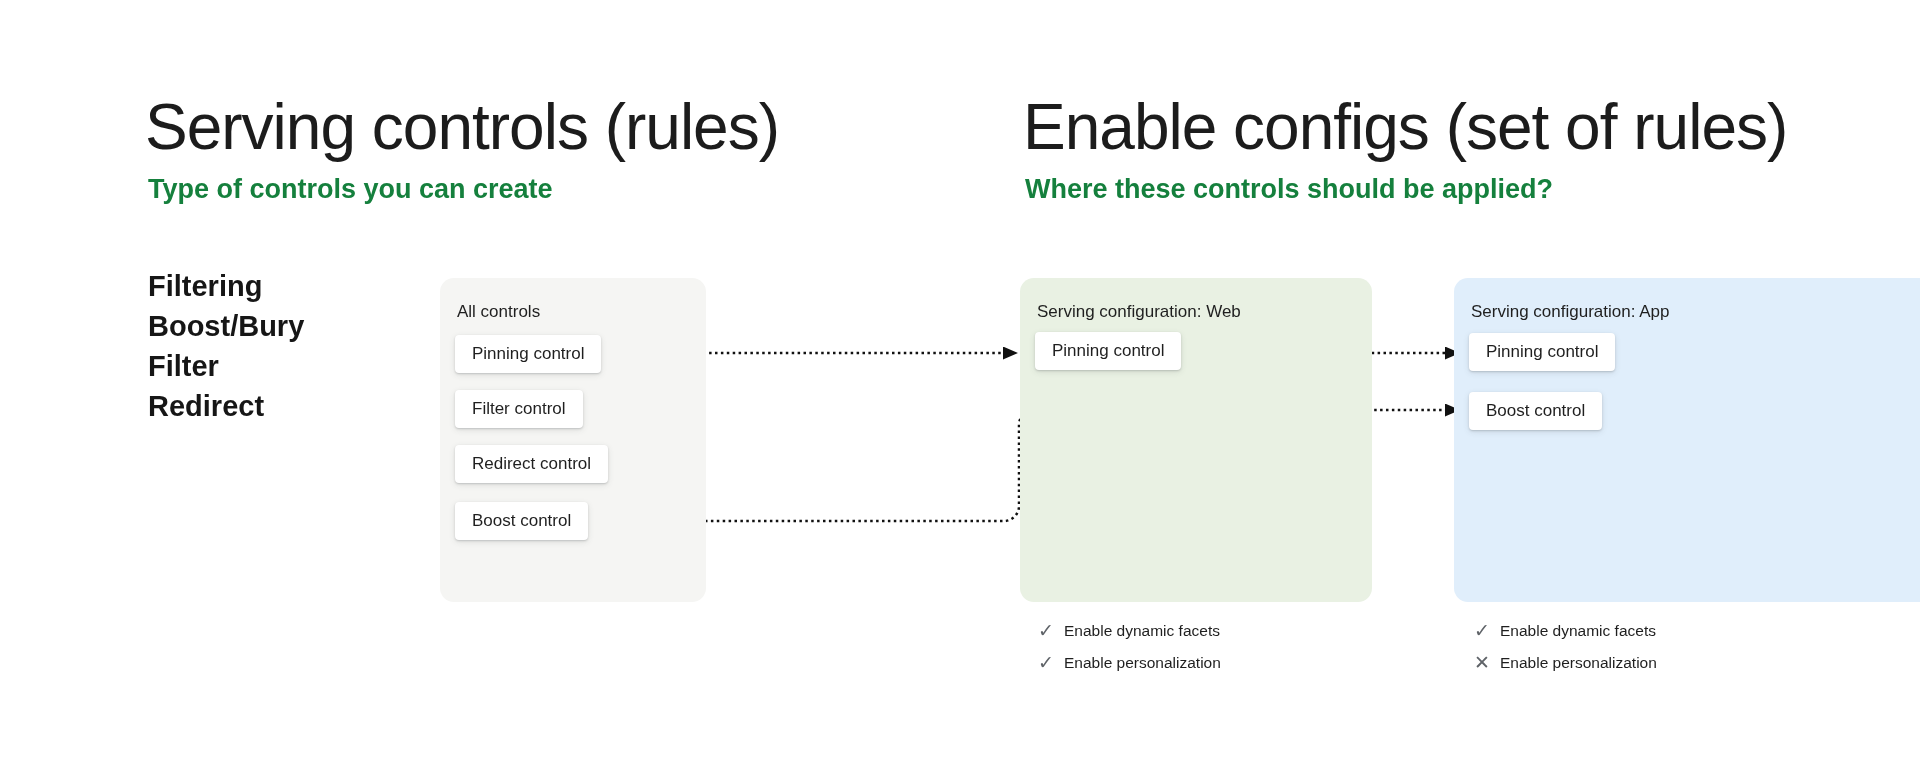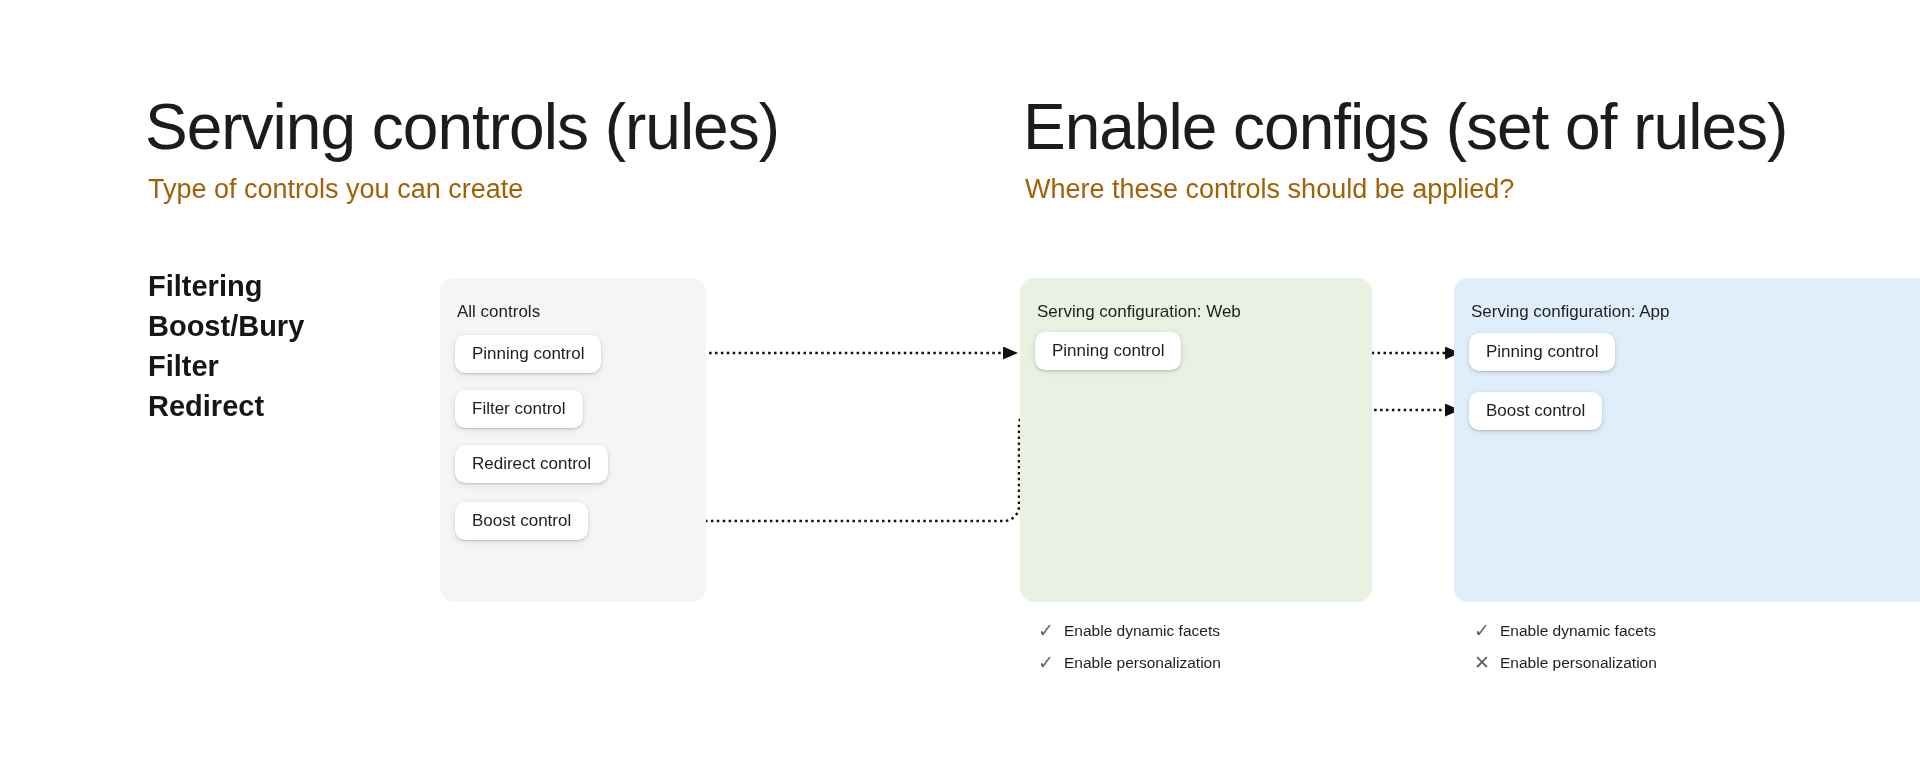--- a/index.html
+++ b/index.html
@@ -7,39 +7,39 @@
     position:relative;width:1920px;height:775px;background:#ffffff;
     font-family:"Liberation Sans","DejaVu Sans",sans-serif;color:#1f1f1f;overflow:hidden;margin-left:48px;
   }
   .heading{
     position:absolute;top:92px;font-size:64px;font-weight:400;letter-spacing:-1px;
     color:#1c1c1c;white-space:nowrap;line-height:70px;
   }
   .heading.left{left:97px;}
   .heading.right{left:975px;}
   .subtitle{
-    position:absolute;top:174px;font-size:27px;font-weight:400;color:#a16207;
+    position:absolute;top:174px;font-size:27px;font-weight:700;color:#15803d;
     white-space:nowrap;line-height:30px;
   }
   .subtitle.left{left:100px;}
   .subtitle.right{left:977px;}
   .control-types{position:absolute;left:100px;top:266px;list-style:none;margin:0;padding:0;}
   .control-types li{
     font-size:29px;font-weight:600;color:#161616;line-height:40px;white-space:nowrap;
   }
   .card{position:absolute;top:278px;height:324px;border-radius:14px;}
   .card-gray{left:392px;width:266px;background:#f5f5f3;}
   .card-green{left:972px;width:352px;background:#e9f1e3;}
   .card-blue{left:1406px;width:480px;background:#e0eefb;}
   .card-title{
     position:absolute;left:17px;top:24px;font-size:17px;color:#1f1f1f;white-space:nowrap;
   }
   .chip{
     position:absolute;left:15px;height:38px;line-height:38px;background:#ffffff;
-    border-radius:10px;padding:0 17px;font-size:17px;color:#1f1f1f;white-space:nowrap;
+    border-radius:4px;padding:0 17px;font-size:17px;color:#1f1f1f;white-space:nowrap;
     box-shadow:0 1px 2px rgba(60,64,67,.22),0 2px 6px rgba(60,64,67,.12);
     border:none;cursor:pointer;font-family:inherit;display:inline-block;
   }
   .chip.r1{top:57px;} .chip.r2{top:112px;} .chip.r3{top:167px;} .chip.r4{top:224px;}
   .card-green .chip.r1{top:54px;}
   .card-blue .chip.r1{top:55px;} .card-blue .chip.r2{top:114px;}
   .connector-layer{position:absolute;left:0;top:0;width:1920px;height:775px;pointer-events:none;}
   .features{position:absolute;top:619px;}
   .features.web{left:990px;}
   .features.app{left:1426px;}

